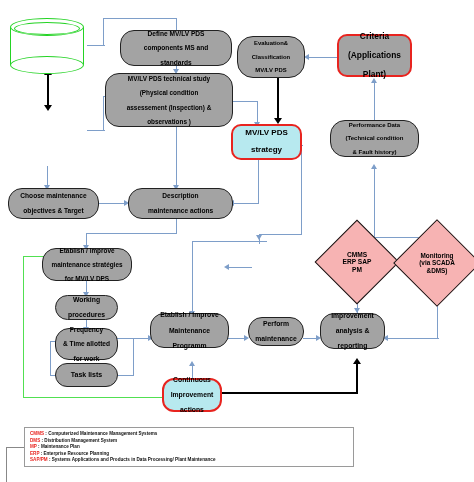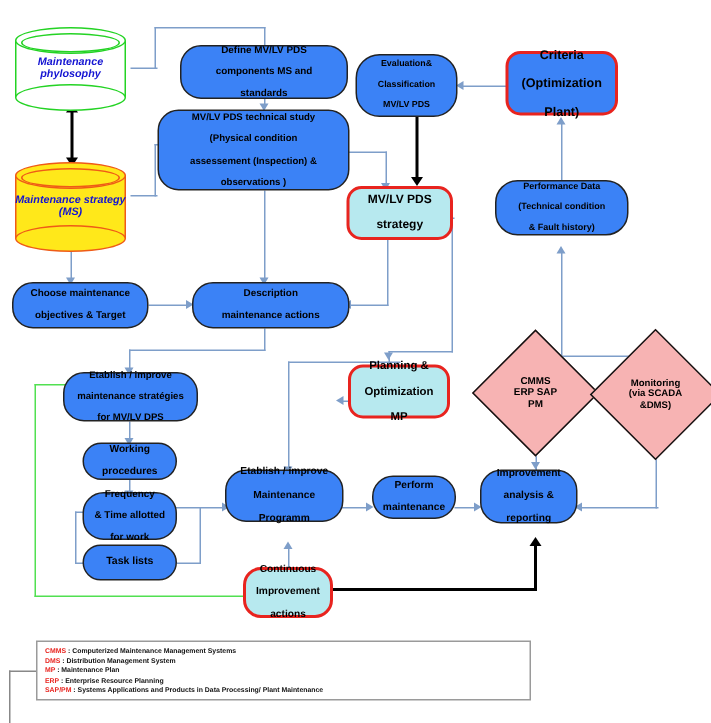--- a/index.html
+++ b/index.html
@@ -8,21 +8,21 @@
 
   
   .node{position:absolute;box-sizing:border-box;display:flex;align-items:center;
         justify-content:center;text-align:center;border:1px solid #222;
         border-radius:14px;background:#fff;color:#000;font-weight:bold;
         line-height:1.12;z-index:5;padding:1px 2px;}
   .node span{display:block;width:100%;}
 
   .n-red{border:2px solid #e8241f;}
   .fill-cyan{background:#b7e9ef;}
-  .fill-white{background:#3b82f6;}
+  .fill-white{background:#a3a3a3;}
 
   
   .cyl{position:absolute;z-index:5;}
   .cyl .body{position:absolute;left:0;right:0;top:9px;bottom:9px;
              box-sizing:border-box;border-left:1.6px solid;border-right:1.6px solid;}
   .cyl .top,.cyl .bot{position:absolute;left:0;right:0;height:18px;box-sizing:border-box;
              border:1.6px solid;border-radius:50%;}
   .cyl .top{top:0;}
   .cyl .bot{bottom:0;}
   .cyl .inner{position:absolute;left:4px;right:4px;top:4px;height:13px;
@@ -196,37 +196,22 @@
   <div class="ah u" style="left:189px;top:361px;"></div>
 
   <div class="ln" style="left:6px;top:447px;width:18px;height:1px;background:#888;"></div>
   <div class="ln" style="left:6px;top:447px;width:1px;height:35px;background:#888;"></div>
 
   <div class="cyl cyl-green" style="left:10px;top:18px;width:74px;height:56px;font-size:7.2px;">
     <div class="body"></div>
     <div class="bot"></div>
     <div class="top"></div>
     <div class="inner"></div>
-    <div class="lbl">
-      <span>Maintenance</span>
-      <span>phylosophy</span>
-    </div>
-  </div>
-
-  <div class="cyl cyl-yellow" style="left:10px;top:108px;width:74px;height:60px;font-size:7.2px;">
-    <div class="body"></div>
-    <div class="bot"></div>
-    <div class="top"></div>
-    <div class="inner"></div>
-    <div class="lbl">
-      <span>Maintenance</span>
-      <span>strategy</span>
-      <span>(MS)</span>
-    </div>
-  </div>
+  </div>
+
 
   <div class="node fill-white" style="left:120px;top:30px;width:112px;height:36px;font-size:6.6px;">
     <span>
       <span>Define MV/LV PDS</span><br>
       <span>components MS and</span><br>
       <span>standards</span>
     </span>
   </div>
 
   <div class="node fill-white" style="left:105px;top:73px;width:128px;height:54px;font-size:6.4px;">
@@ -242,21 +227,21 @@
     <span>
       <span>Evaluation&amp;</span><br>
       <span>Classification</span><br>
       <span>MV/LV PDS</span>
     </span>
   </div>
 
   <div class="node n-red fill-white" style="left:337px;top:34px;width:75px;height:43px;font-size:8.4px;border-radius:10px;">
     <span>
       <span>Criteria</span><br>
-      <span>(Optimization</span><br>
+      <span>(Applications</span><br>
       <span>Plant)</span>
     </span>
   </div>
 
   <div class="node n-red fill-cyan" style="left:231px;top:124px;width:71px;height:36px;font-size:8px;border-radius:10px;">
     <span>
       <span>MV/LV PDS</span><br>
       <span>strategy</span>
     </span>
   </div>
@@ -284,27 +269,20 @@
   </div>
 
   <div class="node fill-white" style="left:42px;top:248px;width:90px;height:33px;font-size:6.4px;">
     <span>
       <span>Etablish / improve</span><br>
       <span>maintenance stratégies</span><br>
       <span>for MV/LV DPS</span>
     </span>
   </div>
 
-  <div class="node n-red fill-cyan" style="left:232px;top:243px;width:68px;height:36px;font-size:7.6px;border-radius:10px;">
-    <span>
-      <span>Planning &amp;</span><br>
-      <span>Optimization</span><br>
-      <span>MP</span>
-    </span>
-  </div>
 
   <div class="dia" style="left:327px;top:232px;width:60px;height:60px;font-size:6.6px;">
     <div class="shape"></div>
     <div class="txt">
       <span>
         <span>CMMS</span><br>
         <span>ERP  SAP</span><br>
         <span>PM</span>
       </span>
     </div>

